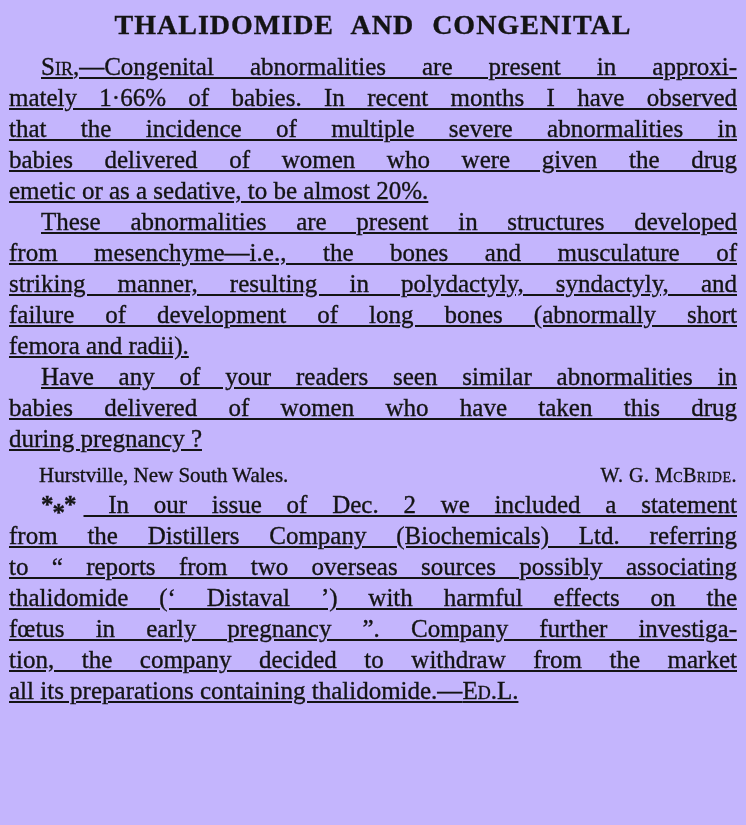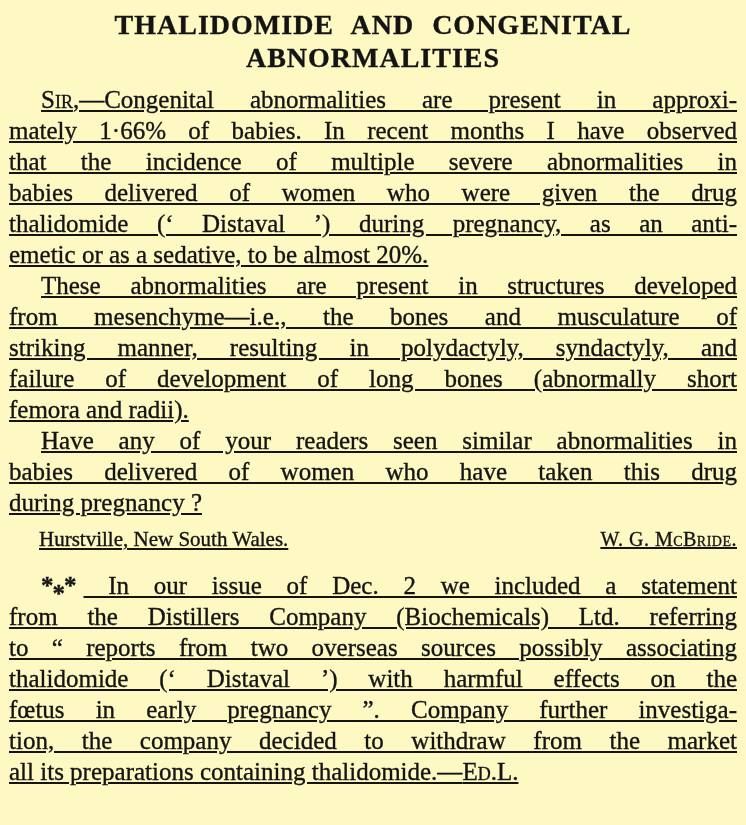--- a/index.html
+++ b/index.html
@@ -4,21 +4,21 @@
 <style>
   html, body {
     margin: 0;
     padding: 0;
     background: #ffffff;
   }
   .page {
     position: relative;
     width: 746px;
     height: 825px;
-    background: #fef9c3;
+    background: #c4b5fd;
     color: #141414;
     font-family: "Liberation Serif", "DejaVu Serif", serif;
     -webkit-text-stroke: 0.35px currentColor;
     box-sizing: border-box;
     padding: 8px 9px 0 9px;
     overflow: hidden;
   }
   .title {
     margin: 0 0 10px 0;
     text-align: center;
@@ -37,25 +37,23 @@
     text-justify: inter-word;
     white-space: normal;
   }
   .lastline {
     text-align-last: left;
   }
   .indent { padding-left: 32px; }
   .sc { font-variant: small-caps; }
   .sig-row {
     margin-top: 7px;
-    margin-bottom: 17px;
     display: flex;
     justify-content: space-between;
     align-items: center;
-    text-decoration: underline;
   }
   .sig-location {
     padding-left: 30px;
     font-size: 21px;
     line-height: 28px;
   }
   .sig-name {
     font-size: 20px;
     line-height: 28px;
     font-variant: small-caps;
@@ -72,31 +70,29 @@
     top: 0.32em;
   }
 </style>
 </head>
 <body>
 
 <div class="page">
 
   <h1 class="title">
     <span>THALIDOMIDE AND CONGENITAL</span><br>
-    <span>ABNORMALITIES</span>
   </h1>
 
   <div class="para">
     <div class="jline indent">
       <span class="sc">Sir</span><span>,—Congenital abnormalities are present in approxi-</span>
     </div>
     <div class="jline">mately 1·66% of babies.  In recent months I have observed</div>
     <div class="jline">that the incidence of multiple severe abnormalities in</div>
     <div class="jline">babies delivered of women who were given the drug</div>
-    <div class="jline">thalidomide (‘ Distaval ’) during pregnancy, as an anti-</div>
     <div class="jline lastline">emetic or as a sedative, to be almost 20%.</div>
   </div>
 
   <div class="para">
     <div class="jline indent">These abnormalities are present in structures developed</div>
     <div class="jline">from mesenchyme—i.e., the bones and musculature of</div>
     <div class="jline">striking manner, resulting in polydactyly, syndactyly, and</div>
     <div class="jline">failure of development of long bones (abnormally short</div>
     <div class="jline lastline">femora and radii).</div>
   </div>

